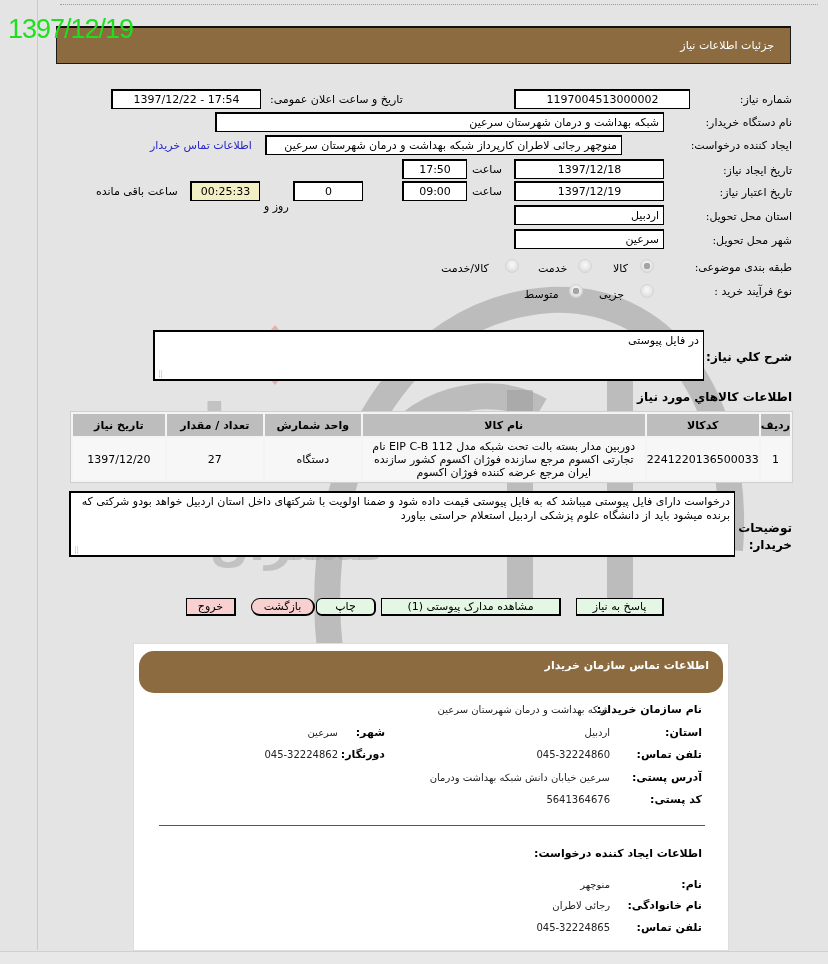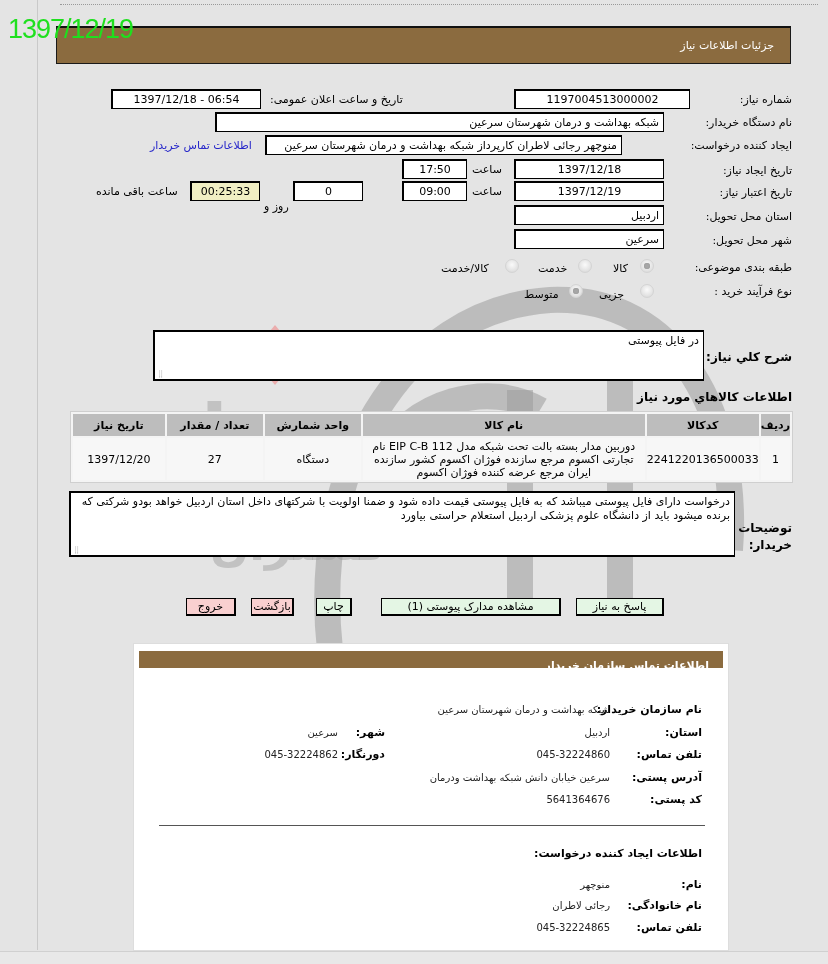--- a/index.html
+++ b/index.html
@@ -64,21 +64,21 @@
       position: absolute; top: 598px; height: 18px; border: 1px solid #000; border-width: 1px 2px 2px 1px;
       font-size: 11px; line-height: 15px; text-align: center; direction: rtl; white-space: nowrap;
     }
     .btn.g { background: #e4f6e4; }
     .btn.p { background: #f9d0d0; }
     .card {
       position: absolute; left: 133px; top: 643px; width: 596px; height: 308px; background: #fff;
       border: 1px solid #ddd;
     }
     .card-bar {
-      position: absolute; left: 5px; top: 7px; width: 584px; height: 17px; background: #8b6b3f;
+      position: absolute; left: 5px; top: 7px; width: 584px; height: 42px; background: #8b6b3f; border-radius: 15px;
     }
     .card-bar .t { position: absolute; right: 14px; top: 8px; color: #fff; font-weight: bold; font-size: 11px; direction: rtl; }
     .c-lbl { position: absolute; font-weight: bold; font-size: 11px; direction: rtl; white-space: nowrap; }
     .c-val { position: absolute; font-size: 10px; direction: rtl; white-space: nowrap; color: #222; }
     .hr { position: absolute; left: 25px; width: 546px; top: 181px; border-top: 1px solid #555; }
     .wm { position: absolute; pointer-events: none; }
   </style>
 </head>
 <body>
 
@@ -102,21 +102,21 @@
     <text x="30" y="190" font-size="78" font-family="DejaVu Sans, sans-serif" font-weight="bold">هزاره</text>
     <text x="130" y="290" font-size="46" font-family="DejaVu Sans, sans-serif" font-weight="bold">گستران</text>
   </g>
   <polygon points="195,55 220,85 195,115 170,85" fill="#f08080" fill-opacity="0.55"></polygon>
 </svg>
 
 <span class="lbl" style="right:36px;top:93px;">شماره نیاز:</span>
 <div class="fld c" style="left:514px;top:89px;width:176px;">1197004513000002</div>
 
 <span class="lbl" style="left:270px;top:93px;">تاریخ و ساعت اعلان عمومی:</span>
-<div class="fld c" style="left:111px;top:89px;width:150px;">1397/12/18 - 06:54</div>
+<div class="fld c" style="left:111px;top:89px;width:150px;">1397/12/22 - 17:54</div>
 
 <span class="lbl" style="right:36px;top:116px;">نام دستگاه خریدار:</span>
 <div class="fld r" style="left:215px;top:112px;width:449px;">شبکه بهداشت و درمان شهرستان سرعین</div>
 
 <span class="lbl" style="right:36px;top:139px;">ایجاد کننده درخواست:</span>
 <div class="fld r" style="left:265px;top:135px;width:357px;">منوچهر رجائی لاطران کارپرداز شبکه بهداشت و درمان شهرستان سرعین</div>
 <span class="lbl link" style="left:150px;top:139px;">اطلاعات تماس خریدار</span>
 
 <span class="lbl" style="right:36px;top:164px;">تاریخ ایجاد نیاز:</span>
 <div class="fld c" style="left:514px;top:159px;width:150px;">1397/12/18</div>
@@ -184,22 +184,22 @@
 </table>
 
 <div class="area" style="left:69px;top:491px;width:666px;height:66px;">
   <span>درخواست دارای فایل پیوستی میباشد که به فایل پیوستی قیمت داده شود و ضمنا اولویت با شرکتهای داخل استان اردبیل خواهد بودو شرکتی که برنده میشود باید از دانشگاه علوم پزشکی اردبیل استعلام حراستی بیاورد</span>
   <span class="grip">⣿</span>
 </div>
 <span class="bold-lbl" style="right:36px;top:520px;width:52px;white-space:normal;line-height:17px;">توضیحات خریدار:</span>
 
 <div class="btn g" style="left:576px;width:88px;">پاسخ به نیاز</div>
 <div class="btn g" style="left:381px;width:180px;">مشاهده مدارک پیوستی (1)</div>
-<div class="btn g" style="left:316px;width:36px;">چاپ</div>
-<div class="btn p" style="left:251px;width:43px;">بازگشت</div>
+<div class="btn g" style="left:316px;width:60px;border-radius:6px;">چاپ</div>
+<div class="btn p" style="left:251px;width:64px;border-radius:9px;">بازگشت</div>
 <div class="btn p" style="left:186px;width:50px;">خروج</div>
 
 <div class="card">
   <div class="card-bar">
     <span class="t">اطلاعات تماس سازمان خریدار</span>
   </div>
 
   <span class="c-lbl" style="right:26px;top:59px;">نام سازمان خریدار:</span>
   <span class="c-val" style="right:118px;top:60px;">شبکه بهداشت و درمان شهرستان سرعین</span>
 

